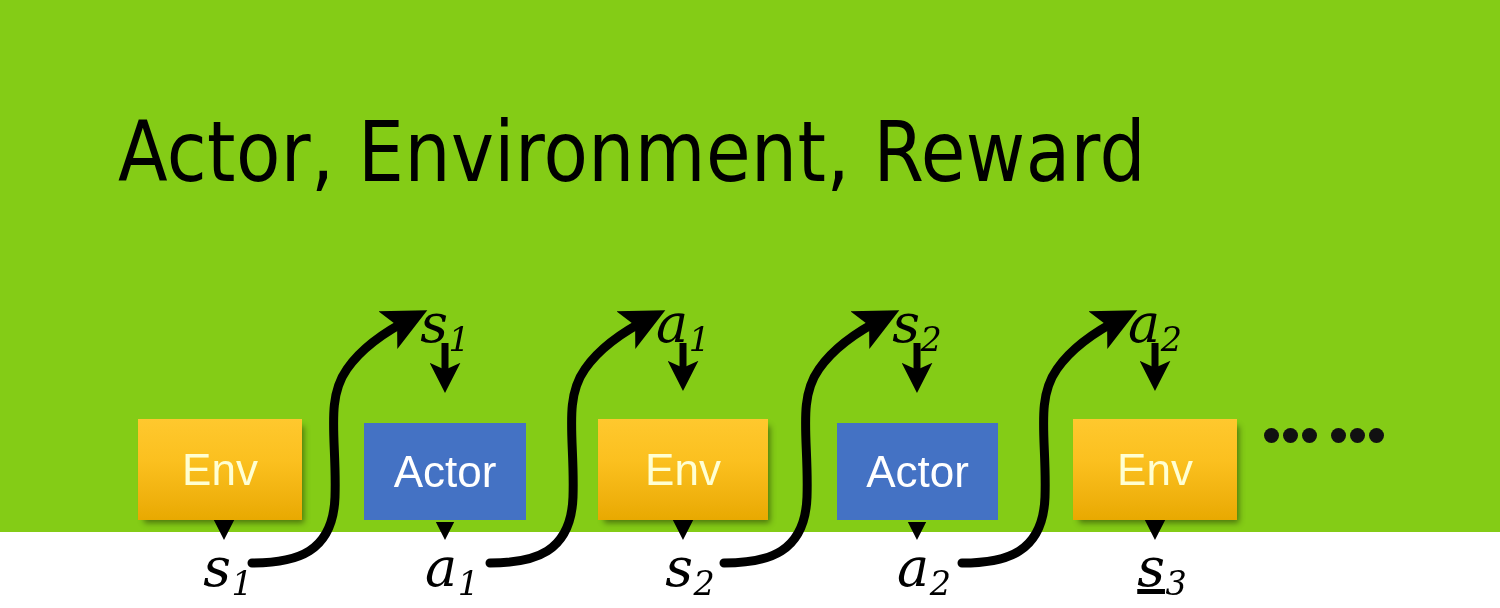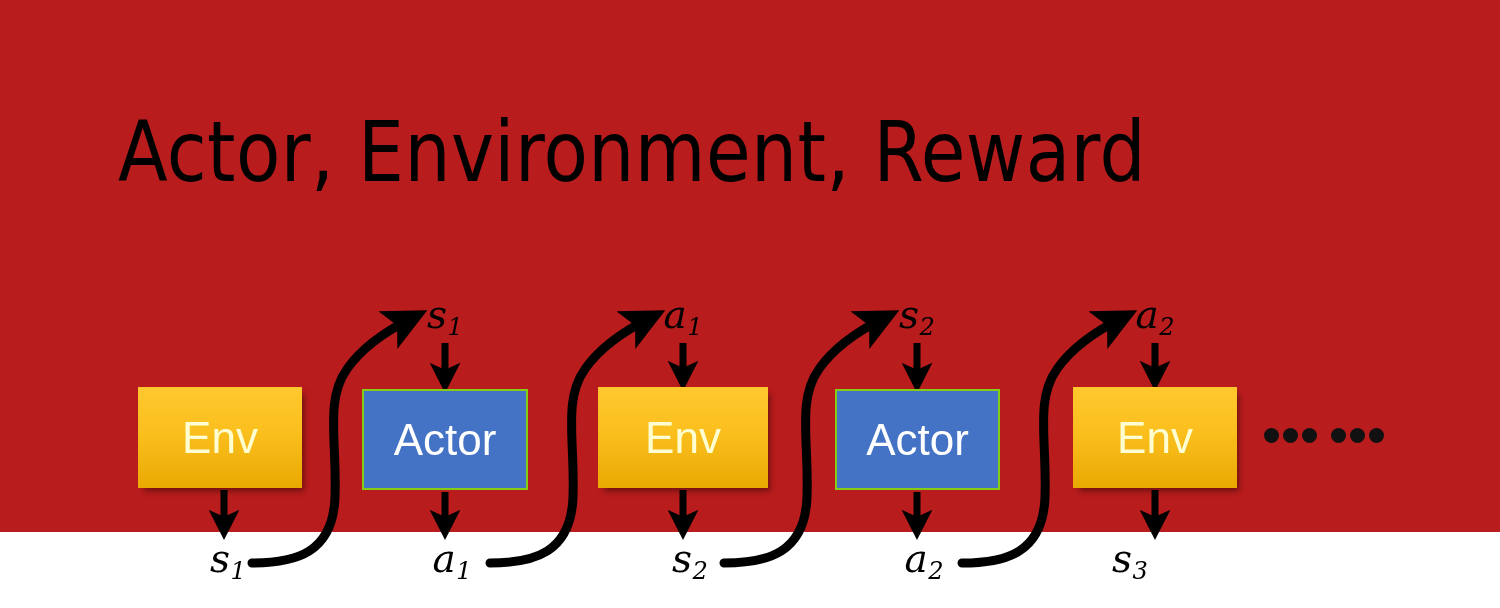--- a/index.html
+++ b/index.html
@@ -12,21 +12,21 @@
     height: 608px;
     position: relative;
     overflow: hidden;
     font-family: "Liberation Sans", sans-serif;
   }
   #slide {
     position: absolute;
     left: 0; top: 0;
     width: 1500px;
     height: 532px;
-    background: #b91c1c;
+    background: #84cc16;
     text-align: center;
   }
   
   #title {
     position: absolute;
     left: 118px;
     top: 108px;
     font-family: "DejaVu Sans Condensed", "Liberation Sans Narrow", "Liberation Sans", sans-serif;
     font-size: 84px;
     font-weight: 300;
@@ -46,41 +46,42 @@
   }
   
   .node-box {
     position: absolute;
     box-sizing: border-box;
     display: flex;
     align-items: center;
     justify-content: center;
     font-family: "Liberation Sans", sans-serif;
     font-weight: 400;
+    margin-top: 32px;
   }
   .node-box.env {
     background: linear-gradient(to bottom, #FFC82E 0%, #FBC01F 42%, #EFB00C 82%, #E8A900 100%);
     color: #FFFFD2;
     box-shadow: 4px 5px 6px -2px rgba(0,0,0,0.42);
     border: none;
     font-size: 44px;
   }
   .node-box.actor {
     background: #4472C4;
     border: 2px solid #84cc16;
     color: #FFFFFF;
     font-size: 44px;
   }
   .node-label-text { pointer-events: none; }
   
   .math-label {
     position: absolute;
     font-family: "DejaVu Serif", "Liberation Serif", serif;
     font-style: italic;
-    font-size: 39px;
+    font-size: 54px;
     color: #000000;
     white-space: nowrap;
     transform: translate(-50%, 0);
   }
   .math-label sub {
     font-size: 0.62em;
     font-style: italic;
     vertical-align: -0.28em;
     margin-left: 0.5px;
   }
@@ -209,21 +210,21 @@
   </div>
   <div class="math-label" style="left:452px; top:536px;">
     <span>a</span><sub>1</sub>
   </div>
   <div class="math-label" style="left:690px; top:536px;">
     <span>s</span><sub>2</sub>
   </div>
   <div class="math-label" style="left:924px; top:536px;">
     <span>a</span><sub>2</sub>
   </div>
-  <div class="math-label" style="left:1130px; top:536px;">
+  <div class="math-label" style="left:1162px; top:536px;text-decoration:underline;">
     <span>s</span><sub>3</sub>
   </div>
 
   <div id="ellipsis">
     <span class="dot"></span>
     <span class="dot"></span>
     <span class="dot"></span>
     <span class="gap"></span>
     <span class="dot"></span>
     <span class="dot"></span>

